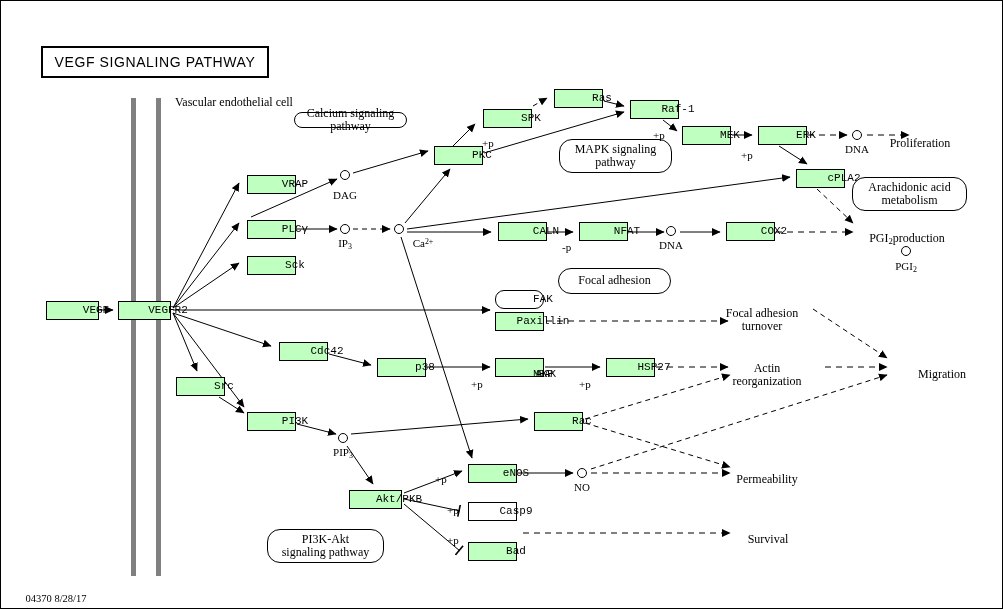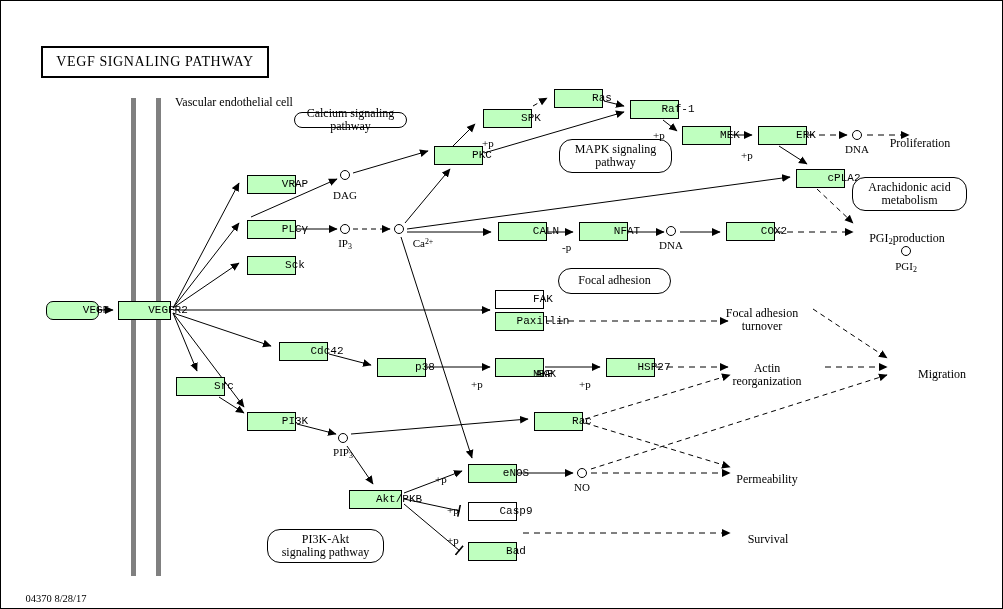--- a/index.html
+++ b/index.html
@@ -15,21 +15,21 @@
         justify-content:center;line-height:1;white-space:nowrap;padding-left:47px;}
   .node.white{background:#ffffff;}
 
   .mapbox{position:absolute;box-sizing:border-box;border:1.2px solid #000;
           border-radius:13px;background:#ffffff;font-family:"Liberation Serif",serif;
           font-size:12px;color:#000;display:flex;align-items:center;
           justify-content:center;text-align:center;line-height:1.12;}
 
   .title-box{position:absolute;left:40px;top:45px;width:224px;height:28px;
              border:2px solid #000;background:#fff;display:flex;align-items:center;
-             justify-content:center;font-family:Liberation Serif, serif;
+             justify-content:center;font-family:Liberation Sans, sans-serif;
              font-size:14px;letter-spacing:.6px;color:#000;}
 
   .lbl{position:absolute;font-family:"Liberation Serif",serif;font-size:12px;
        color:#000;white-space:nowrap;line-height:1.1;}
   .lbl.c{transform:translateX(-50%);text-align:center;}
   .lbl.small{font-size:11px;}
   .lbl.pp{font-size:11px;}
 
   .credit{position:absolute;left:14px;top:579px;font-family:"Liberation Serif",serif;
           font-size:10.5px;color:#000;line-height:1.2;white-space:pre;}
@@ -158,21 +158,21 @@
 
       <line x1="522" y1="532" x2="729" y2="532" stroke-dasharray="6,5" marker-end="url(#ah)"></line>
 
       <line x1="812" y1="308" x2="886" y2="357" stroke-dasharray="5,4" marker-end="url(#ah)"></line>
 
       <line x1="824" y1="366" x2="886" y2="366" stroke-dasharray="6,5" marker-end="url(#ah)"></line>
     </g>
   </svg>
 
   <div id="nodes-host">
-      <div class="node" style="left: 45px; top: 300px; width: 53px; height: 19px; border-radius: 7px;">
+      <div class="node" style="left: 45px; top: 300px; width: 53px; height: 19px;">
         <span>VEGF</span>
       </div>
       <div class="node" style="left: 117px; top: 300px; width: 53px; height: 19px;">
         <span>VEGFR2</span>
       </div>
       <div class="node" style="left: 246px; top: 174px; width: 49px; height: 19px;">
         <span>VRAP</span>
       </div>
       <div class="node" style="left: 246px; top: 219px; width: 49px; height: 19px;">
         <span>PLCγ</span>
@@ -203,21 +203,21 @@
       </div>
       <div class="node" style="left: 497px; top: 221px; width: 49px; height: 19px;">
         <span>CALN</span>
       </div>
       <div class="node" style="left: 578px; top: 221px; width: 49px; height: 19px;">
         <span>NFAT</span>
       </div>
       <div class="node" style="left: 725px; top: 221px; width: 49px; height: 19px;">
         <span>COX2</span>
       </div>
-      <div class="node white" style="left: 494px; top: 289px; width: 49px; height: 19px;">
+      <div class="node white" style="left: 494px; top: 289px; width: 49px; height: 19px; border-radius: 9px;">
         <span>FAK</span>
       </div>
       <div class="node" style="left: 494px; top: 311px; width: 49px; height: 19px;">
         <span>Paxillin</span>
       </div>
       <div class="node" style="left: 278px; top: 341px; width: 49px; height: 19px;">
         <span>Cdc42</span>
       </div>
       <div class="node" style="left: 376px; top: 357px; width: 49px; height: 19px;">
         <span>p38</span>

